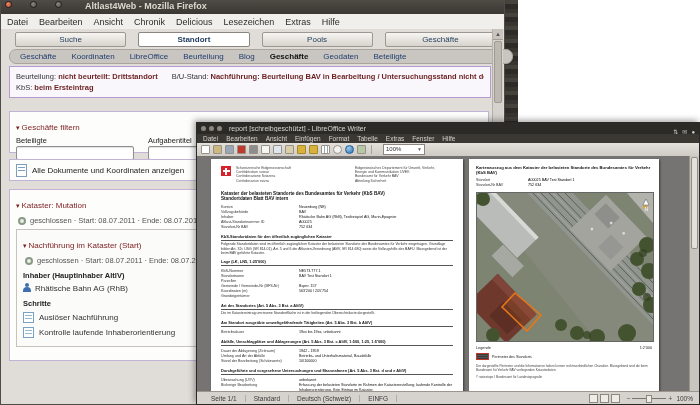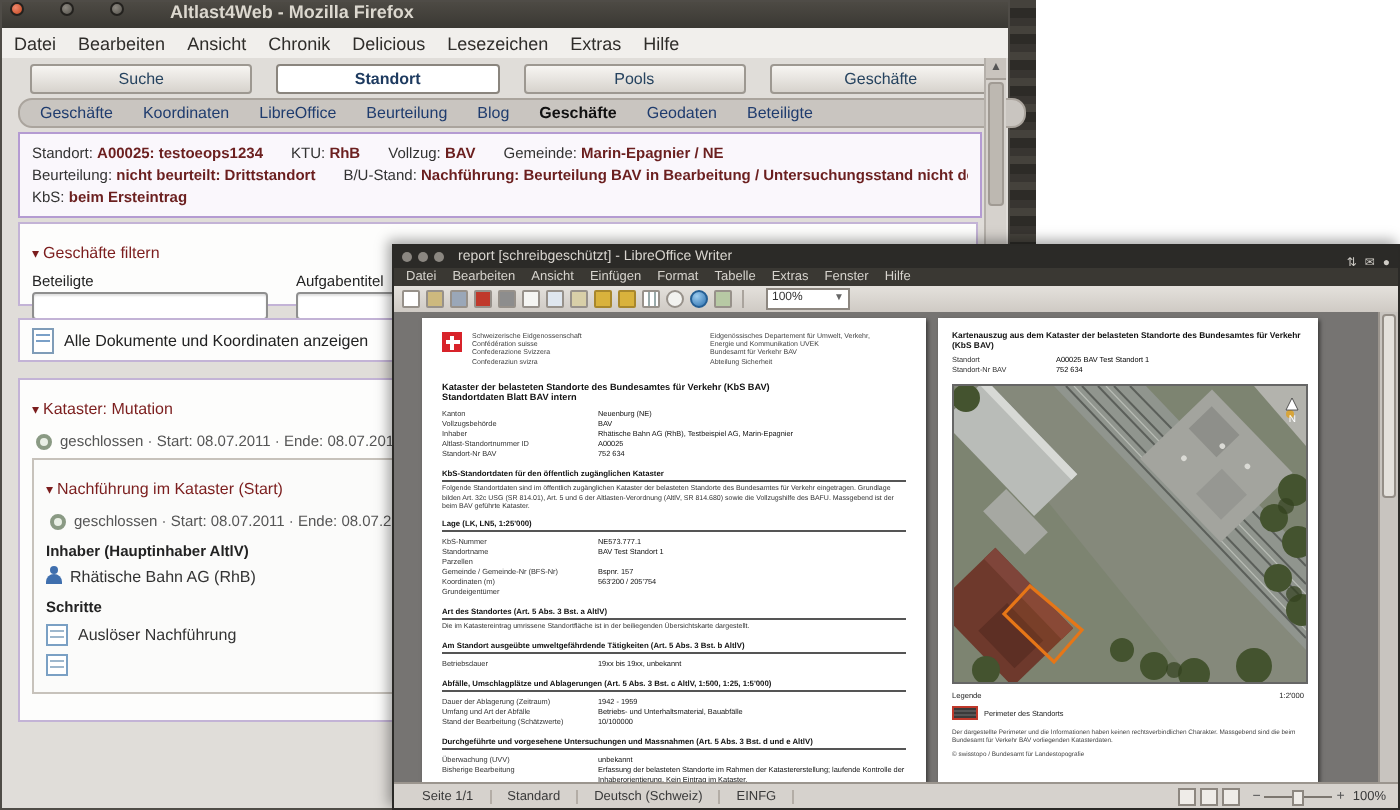--- a/index.html
+++ b/index.html
@@ -205,23 +205,20 @@
         <span class="ff-subtab" data-active="false">Koordinaten</span>
         <span class="ff-subtab" data-active="false">LibreOffice</span>
         <span class="ff-subtab" data-active="false">Beurteilung</span>
         <span class="ff-subtab" data-active="false">Blog</span>
         <span class="ff-subtab" data-active="true">Geschäfte</span>
         <span class="ff-subtab" data-active="false">Geodaten</span>
         <span class="ff-subtab" data-active="false">Beteiligte</span>
       </div>
     <div id="ff-infobox">
 
-    <div class="info-line">
-          
-        <span class="info-seg"><span class="l">Standort:</span> <span class="v">A00025: testoeops1234</span></span><span class="info-seg"><span class="l">KTU:</span> <span class="v">RhB</span></span><span class="info-seg"><span class="l">Vollzug:</span> <span class="v">BAV</span></span><span class="info-seg"><span class="l">Gemeinde:</span> <span class="v">Marin-Epagnier / NE</span></span></div>
         <div class="info-line">
           
         <span class="info-seg"><span class="l">Beurteilung:</span> <span class="v">nicht beurteilt: Drittstandort</span></span><span class="info-seg"><span class="l">B/U-Stand:</span> <span class="v">Nachführung: Beurteilung BAV in Bearbeitung / Untersuchungsstand nicht definiert</span></span></div>
         <div class="info-line">
           
         <span class="info-seg"><span class="l">KbS:</span> <span class="v">beim Ersteintrag</span></span></div>
       </div>
 
     <div class="ff-box" id="ff-filter">
       <div><span class="caret">▾</span><span class="sec-title">Geschäfte filtern</span></div>
@@ -263,20 +260,21 @@
         <div class="sub-label">Schritte</div>
         <div>
 
         <div class="step-row">
               <span class="step-ico"></span>
               <span>Auslöser Nachführung</span>
               <span class="chk">✓</span>
             </div>
             <div class="step-row">
               <span class="step-ico"></span>
+              <span>Kontrolle laufende Inhaberorientierung</span>
               <span class="chk">✓</span>
             </div>
           </div>
       </div>
     </div>
 
     <div id="ff-scroll">
       <div class="sarrow">▲</div>
       <div class="sthumb"></div>
     </div>

